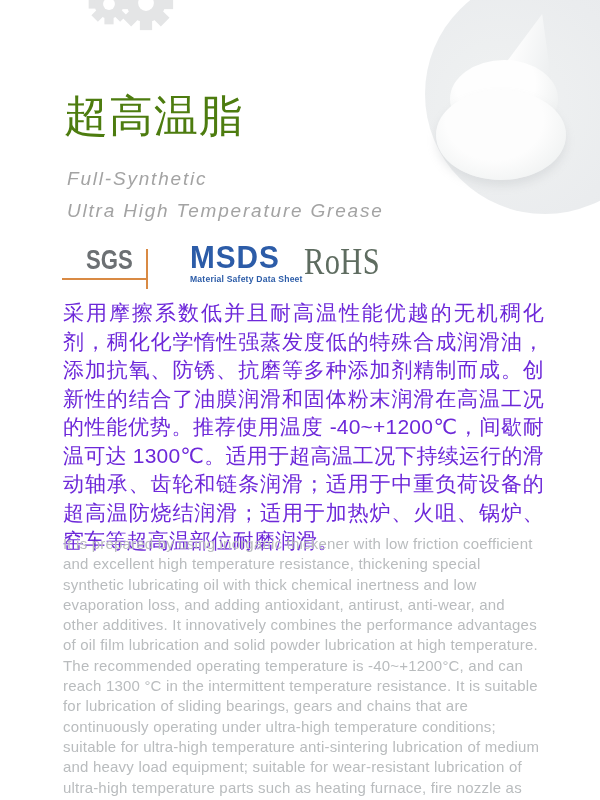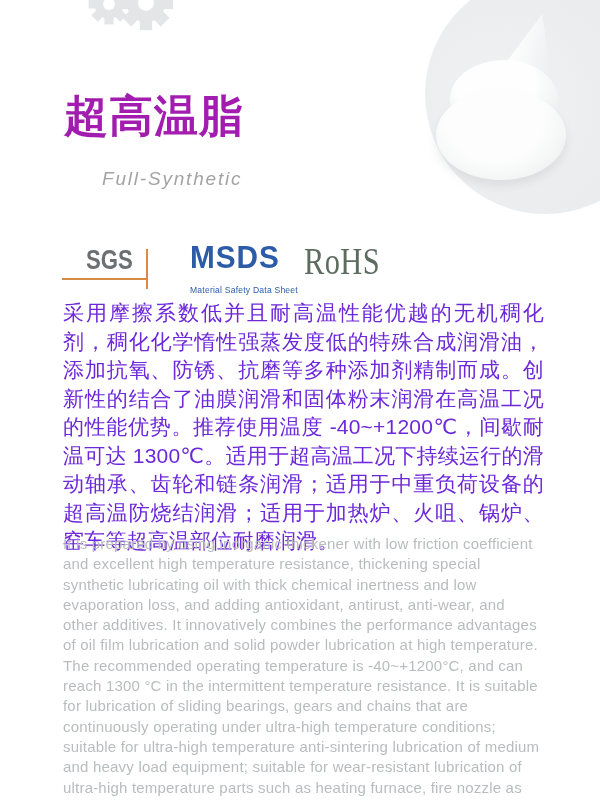--- a/index.html
+++ b/index.html
@@ -25,34 +25,34 @@
     position:absolute;left:450px;top:60px;width:108px;height:78px;border-radius:50%;
     background:radial-gradient(ellipse at 42% 30%, #fefefe 45%, #f0f2f2 75%, #e2e4e6);
   }
   .grease-base{
     position:absolute;left:436px;top:90px;width:130px;height:90px;border-radius:50%;
     background:radial-gradient(ellipse at 45% 32%, #fdfdfd 48%, #f1f3f3 78%, #e3e5e7);
     box-shadow:0 6px 8px rgba(170,176,180,0.25);
   }
   
   .title-cn{position:absolute;left:64px;top:34px;font-size:45px;line-height:52px;font-weight:600;color:#33373a;letter-spacing:1px;}
-  .title-cn-accent{position:absolute;left:64px;top:90px;font-size:44px;line-height:52px;font-weight:700;color:#a21caf;letter-spacing:1px;}
-  .subtitle{position:absolute;left:67px;top:163px;font-style:italic;color:#a3a3a3;font-size:19px;line-height:32px;letter-spacing:1.8px;margin-left:35px;}
+  .title-cn-accent{position:absolute;left:64px;top:90px;font-size:44px;line-height:52px;font-weight:400;color:#4d7c0f;letter-spacing:1px;}
+  .subtitle{position:absolute;left:67px;top:163px;font-style:italic;color:#a3a3a3;font-size:19px;line-height:32px;letter-spacing:1.8px;}
   
   .logos{position:absolute;left:66px;top:243px;height:50px;}
   .sgs{position:absolute;left:0;top:2px;width:92px;height:44px;}
   .sgs-text{
     position:absolute;left:20px;top:0;font-size:27px;font-weight:700;color:#6c7073;
     letter-spacing:0px;transform:scaleX(0.82);transform-origin:left top;
   }
   .sgs-underline{position:absolute;left:-4px;top:33px;width:86px;height:2px;background:#d98a44;}
   .sgs-vline{position:absolute;left:80px;top:4px;width:2px;height:40px;background:#d98a44;}
   .msds{position:absolute;left:124px;top:0;width:120px;}
   .msds-text{font-size:32px;line-height:28px;font-weight:800;color:#2c5ca8;letter-spacing:1px;transform:scaleX(0.93);transform-origin:left top;}
-  .msds-sub{font-size:8.6px;font-weight:400;color:#2c5ca8;letter-spacing:0.2px;margin-top:14px;white-space:nowrap;}
+  .msds-sub{font-size:8.6px;font-weight:700;color:#2c5ca8;letter-spacing:0.2px;margin-top:3px;white-space:nowrap;}
   .rohs{
     position:absolute;left:238px;top:0;font-family:"Liberation Serif","DejaVu Serif",serif;
     font-size:38px;line-height:36px;font-weight:400;color:#5e6c60;letter-spacing:0.5px;
     transform:scaleX(0.80);transform-origin:left top;
   }
   
   .desc-cn{
     position:absolute;left:63px;top:299px;width:481px;
     font-size:21px;line-height:28.5px;color:#6d28d9;font-weight:500;
     text-align:justify;letter-spacing:0.2px;
@@ -98,20 +98,21 @@
   </svg>
 
   <div class="product-circle"></div>
   <div class="grease-tip"></div>
   <div class="grease-mid"></div>
   <div class="grease-base"></div>
 
   <div class="title-cn-accent">超高温脂</div>
   <div class="subtitle">
     <div>Full-Synthetic</div>
+    <div>Ultra High Temperature Grease</div>
   </div>
 
   <div class="logos">
     <div class="sgs">
       <div class="sgs-text">SGS</div>
       <div class="sgs-underline"></div>
       <div class="sgs-vline"></div>
     </div>
     <div class="msds">
       <div class="msds-text">MSDS</div>

